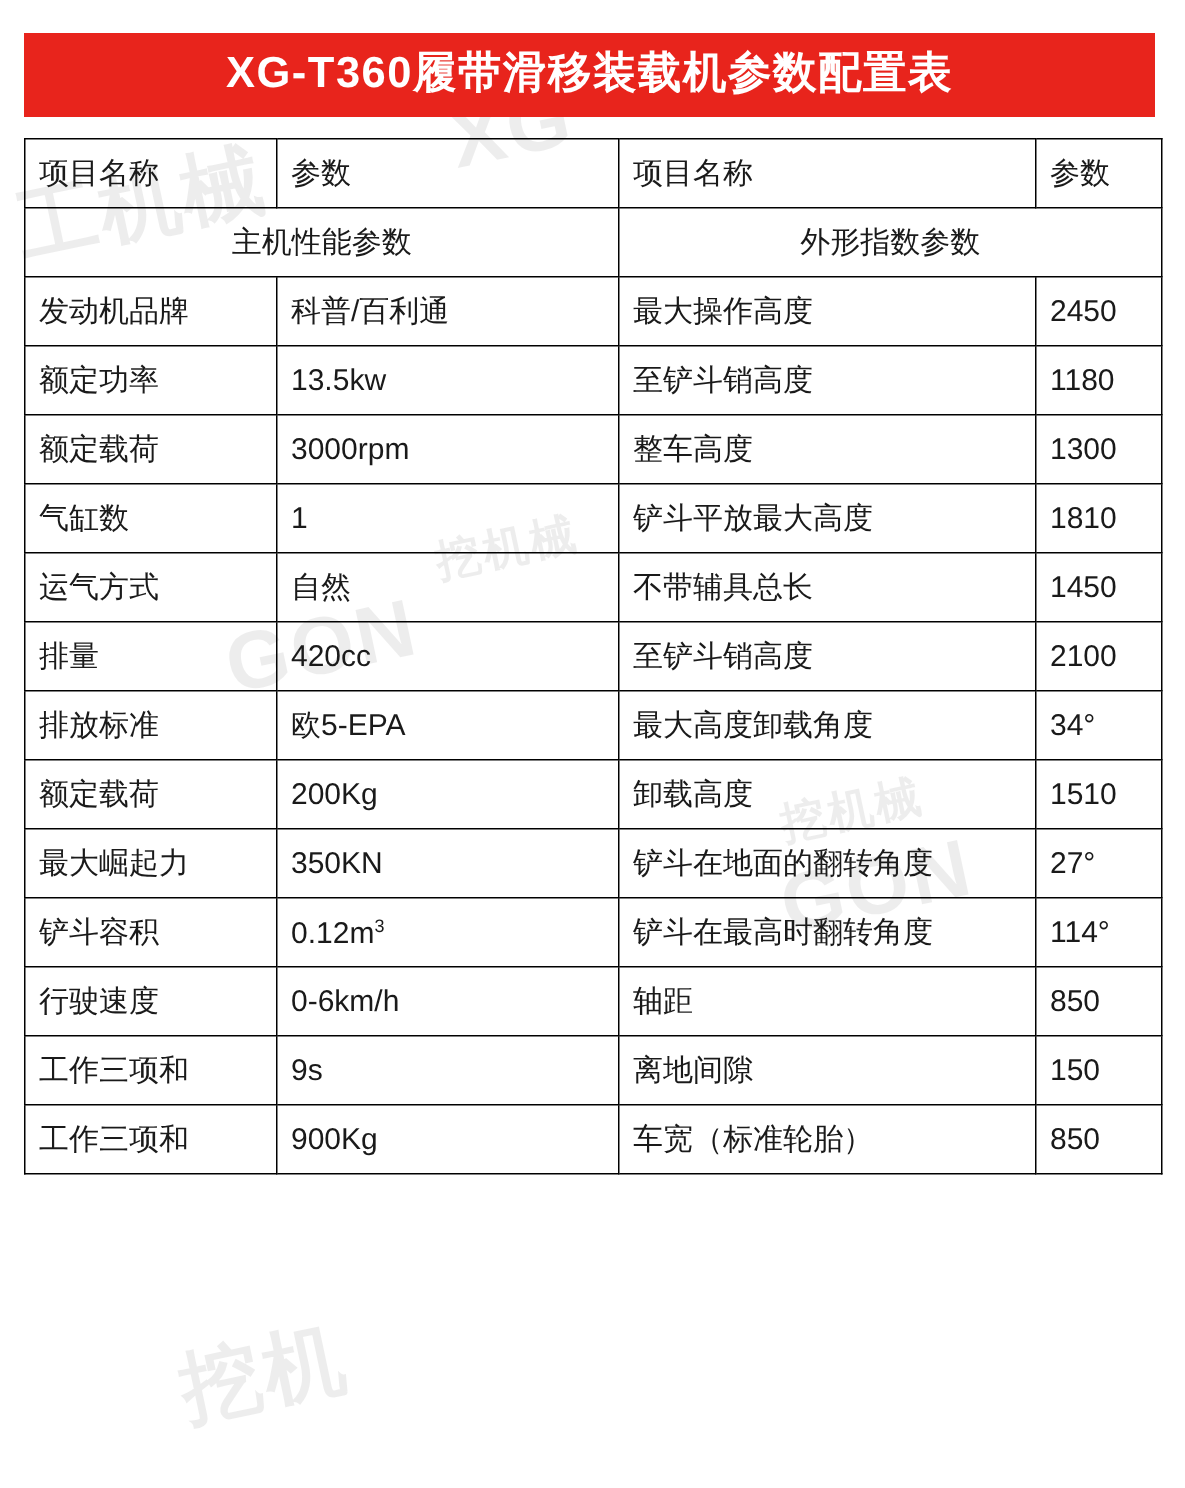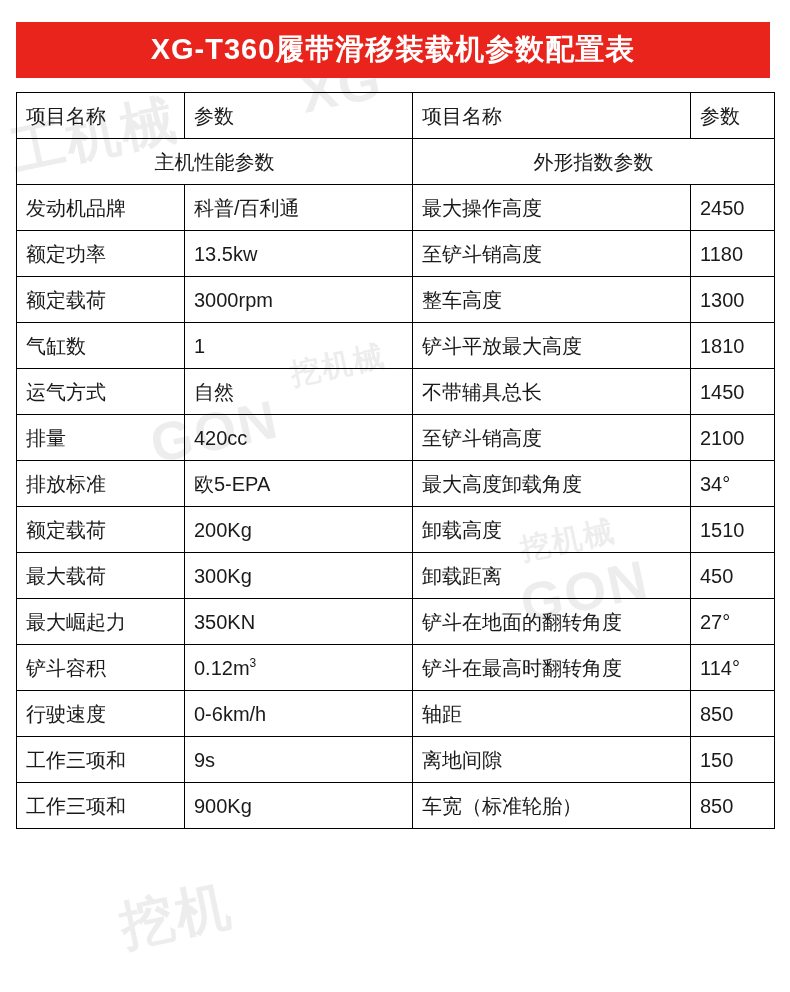--- a/index.html
+++ b/index.html
@@ -154,26 +154,20 @@
           <td>最大高度卸载角度</td>
           <td>34°</td>
         </tr>
         <tr>
           <td>额定载荷</td>
           <td>200Kg</td>
           <td>卸载高度</td>
           <td>1510</td>
         </tr>
         <tr>
-          <td>最大载荷</td>
-          <td>300Kg</td>
-          <td>卸载距离</td>
-          <td>450</td>
-        </tr>
-        <tr>
           <td>最大崛起力</td>
           <td>350KN</td>
           <td>铲斗在地面的翻转角度</td>
           <td>27°</td>
         </tr>
         <tr>
           <td>铲斗容积</td>
           <td><span>0.12m</span><span class="sup">3</span></td>
           <td>铲斗在最高时翻转角度</td>
           <td>114°</td>

